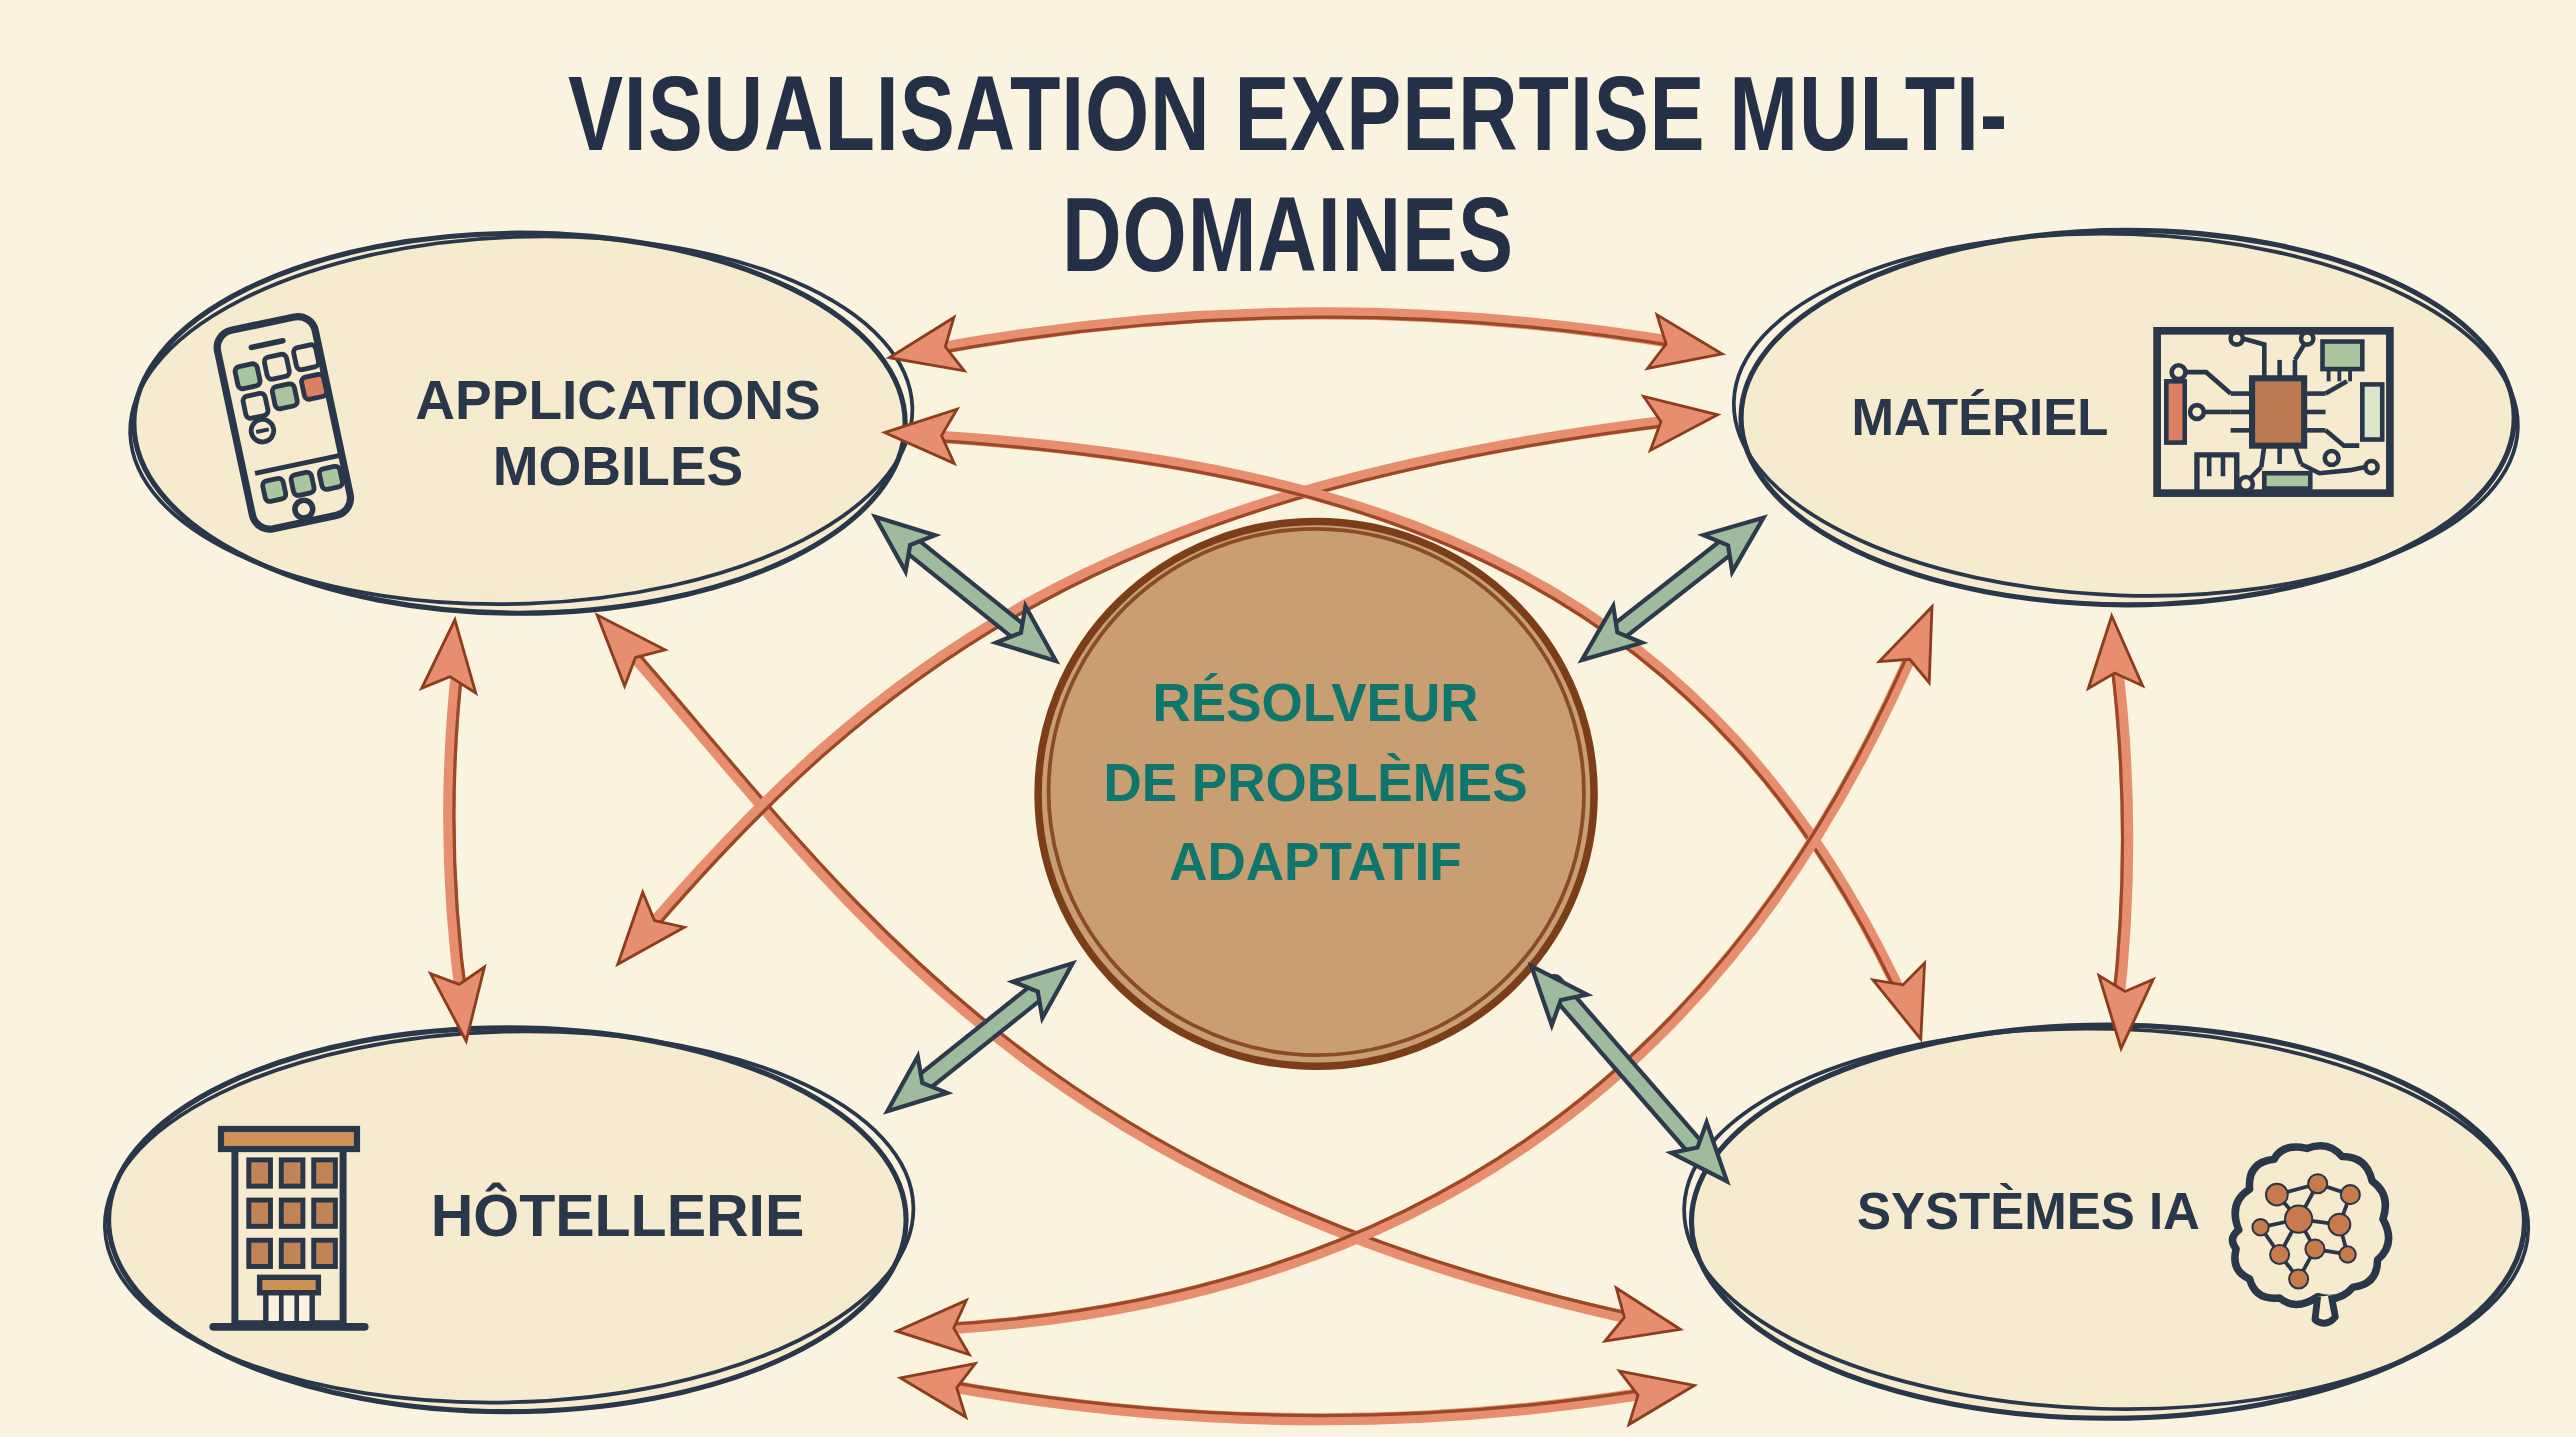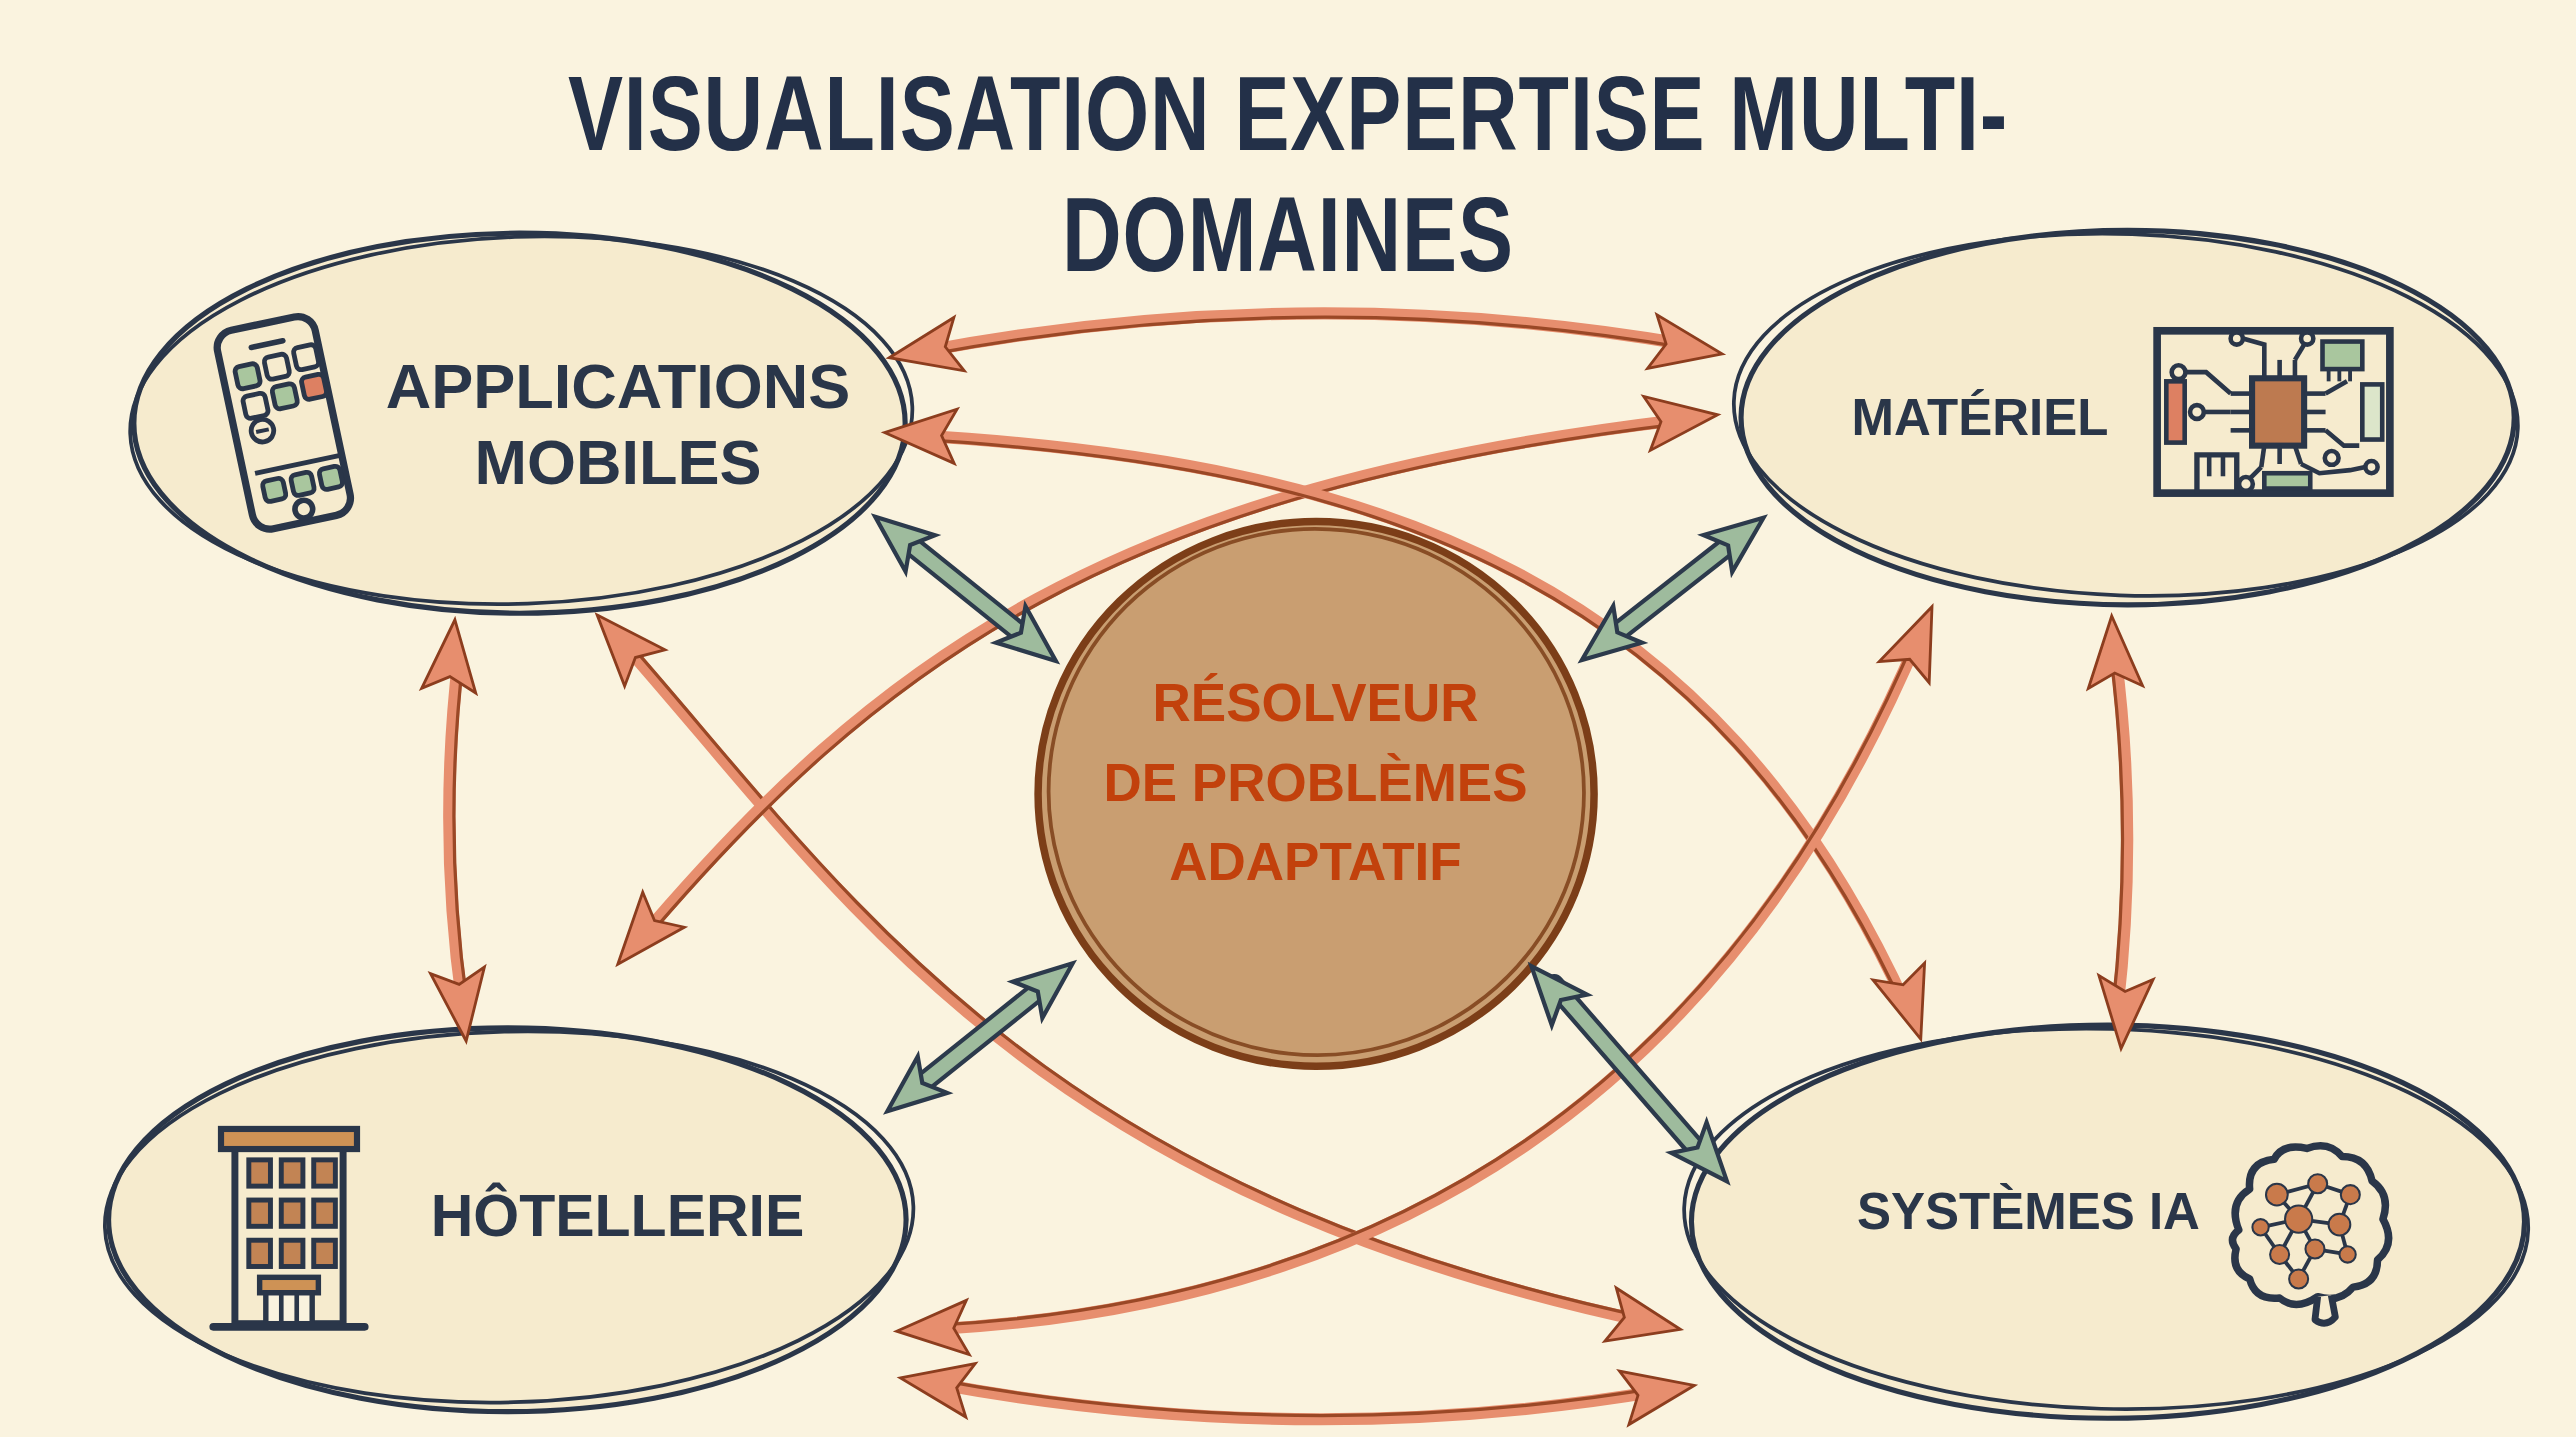--- a/index.html
+++ b/index.html
@@ -19,28 +19,28 @@
     transform:scale(0.96,1.22);transform-origin:center top;
   }
   .nodelabel{
     position:absolute;
     text-align:center;
     color:#2A3649;
     font-weight:bold;
     white-space:pre-line;
     line-height:1.2;
   }
-  .lbl-tl{left:351px;top:349px;width:534px;font-size:63px;}
+  .lbl-tl{left:351px;top:367px;width:534px;font-size:55px;}
   .lbl-tr{left:1774px;top:387px;width:412px;font-size:51px;}
   .lbl-bl{left:374px;top:1181px;width:487px;font-size:59px;}
   .lbl-br{left:1804px;top:1181px;width:449px;font-size:51px;text-align:center;}
   .lbl-center{
     position:absolute;left:1063px;top:663px;width:505px;
     text-align:center;
-    color:#c2410c;
+    color:#0f766e;
     font-size:53px;font-weight:bold;
     line-height:1.5;
     white-space:pre-line;
   }
   .icon{position:absolute;}
   .ic-phone{left:204px;top:305px;width:161px;height:242px;}
   .ic-circuit{left:2151px;top:322px;width:245px;height:183px;}
   .ic-hotel{left:204px;top:1110px;width:170px;height:245px;}
   .ic-brain{left:2198px;top:1112px;width:204px;height:236px;}
 </style>

